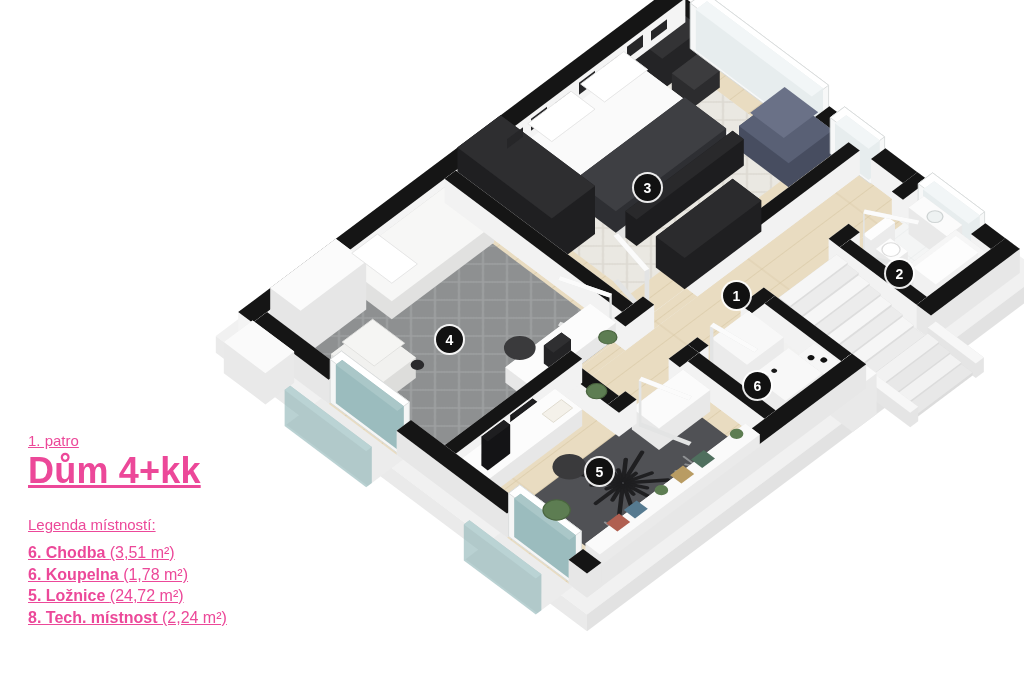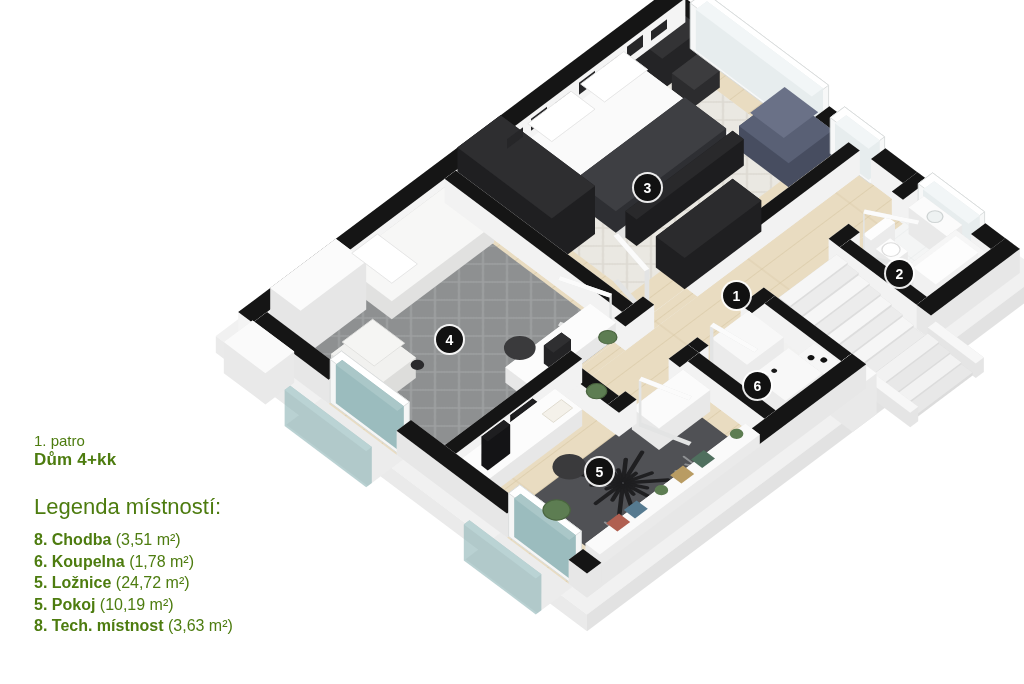--- a/index.html
+++ b/index.html
@@ -2,24 +2,24 @@
 <html><head>
 <meta charset="utf-8">
 <style>
   html,body{margin:0;padding:0;background:#ffffff;}
   #stage{position:relative;width:1024px;height:684px;overflow:hidden;background:#ffffff;
          font-family:"Liberation Sans",sans-serif;}
   #plan-svg{position:absolute;left:0;top:0;}
   .badge{position:absolute;width:27px;height:27px;border-radius:50%;background:#111;color:#fff;
          display:flex;align-items:center;justify-content:center;font-size:14px;font-weight:bold;
          box-shadow:0 0 0 2px rgba(255,255,255,0.9);}
-  .legend-wrap{position:absolute;left:34px;top:432px;color:#4d7c0f;}
+  .legend-wrap{position:absolute;left:28px;top:432px;color:#ec4899;text-decoration:underline;}
   .floor-label{font-size:15px;}
-  .plan-title{font-size:17px;font-weight:bold;margin:1px 0 0 0;letter-spacing:0.2px;}
-  .legend-heading{font-size:22px;margin:24px 0 9px 0;}
+  .plan-title{font-size:36px;font-weight:bold;margin:1px 0 0 0;letter-spacing:0.2px;}
+  .legend-heading{font-size:15px;margin:24px 0 9px 0;}
   .legend-item{font-size:16px;line-height:21.6px;white-space:nowrap;}
   .legend-item .b{font-weight:bold;}
 </style>
 </head>
 <body>
 
 <div id="stage">
 
   <svg id="plan-svg" width="1024" height="684" viewBox="0 0 1024 684">
       <defs>
@@ -314,21 +314,20 @@
   <div class="badge" style="left:634px;top:174px;">3</div>
   <div class="badge" style="left:436px;top:326px;">4</div>
   <div class="badge" style="left:586px;top:458px;">5</div>
   <div class="badge" style="left:744px;top:372px;">6</div>
 
   <div class="legend-wrap">
     <div class="floor-label">1. patro</div>
     <div class="plan-title">Dům 4+kk</div>
     <div class="legend-heading">Legenda místností:</div>
     <div id="legend-items">
-        <div class="legend-item"><span class="b">8. Chodba </span><span>(3,51 m²)</span></div>
+        <div class="legend-item"><span class="b">6. Chodba </span><span>(3,51 m²)</span></div>
         <div class="legend-item"><span class="b">6. Koupelna </span><span>(1,78 m²)</span></div>
         <div class="legend-item"><span class="b">5. Ložnice </span><span>(24,72 m²)</span></div>
-        <div class="legend-item"><span class="b">5. Pokoj </span><span>(10,19 m²)</span></div>
-        <div class="legend-item"><span class="b">8. Tech. místnost </span><span>(3,63 m²)</span></div>
+        <div class="legend-item"><span class="b">8. Tech. místnost </span><span>(2,24 m²)</span></div>
       </div>
   </div>
 
 </div>
 
 </body></html>

